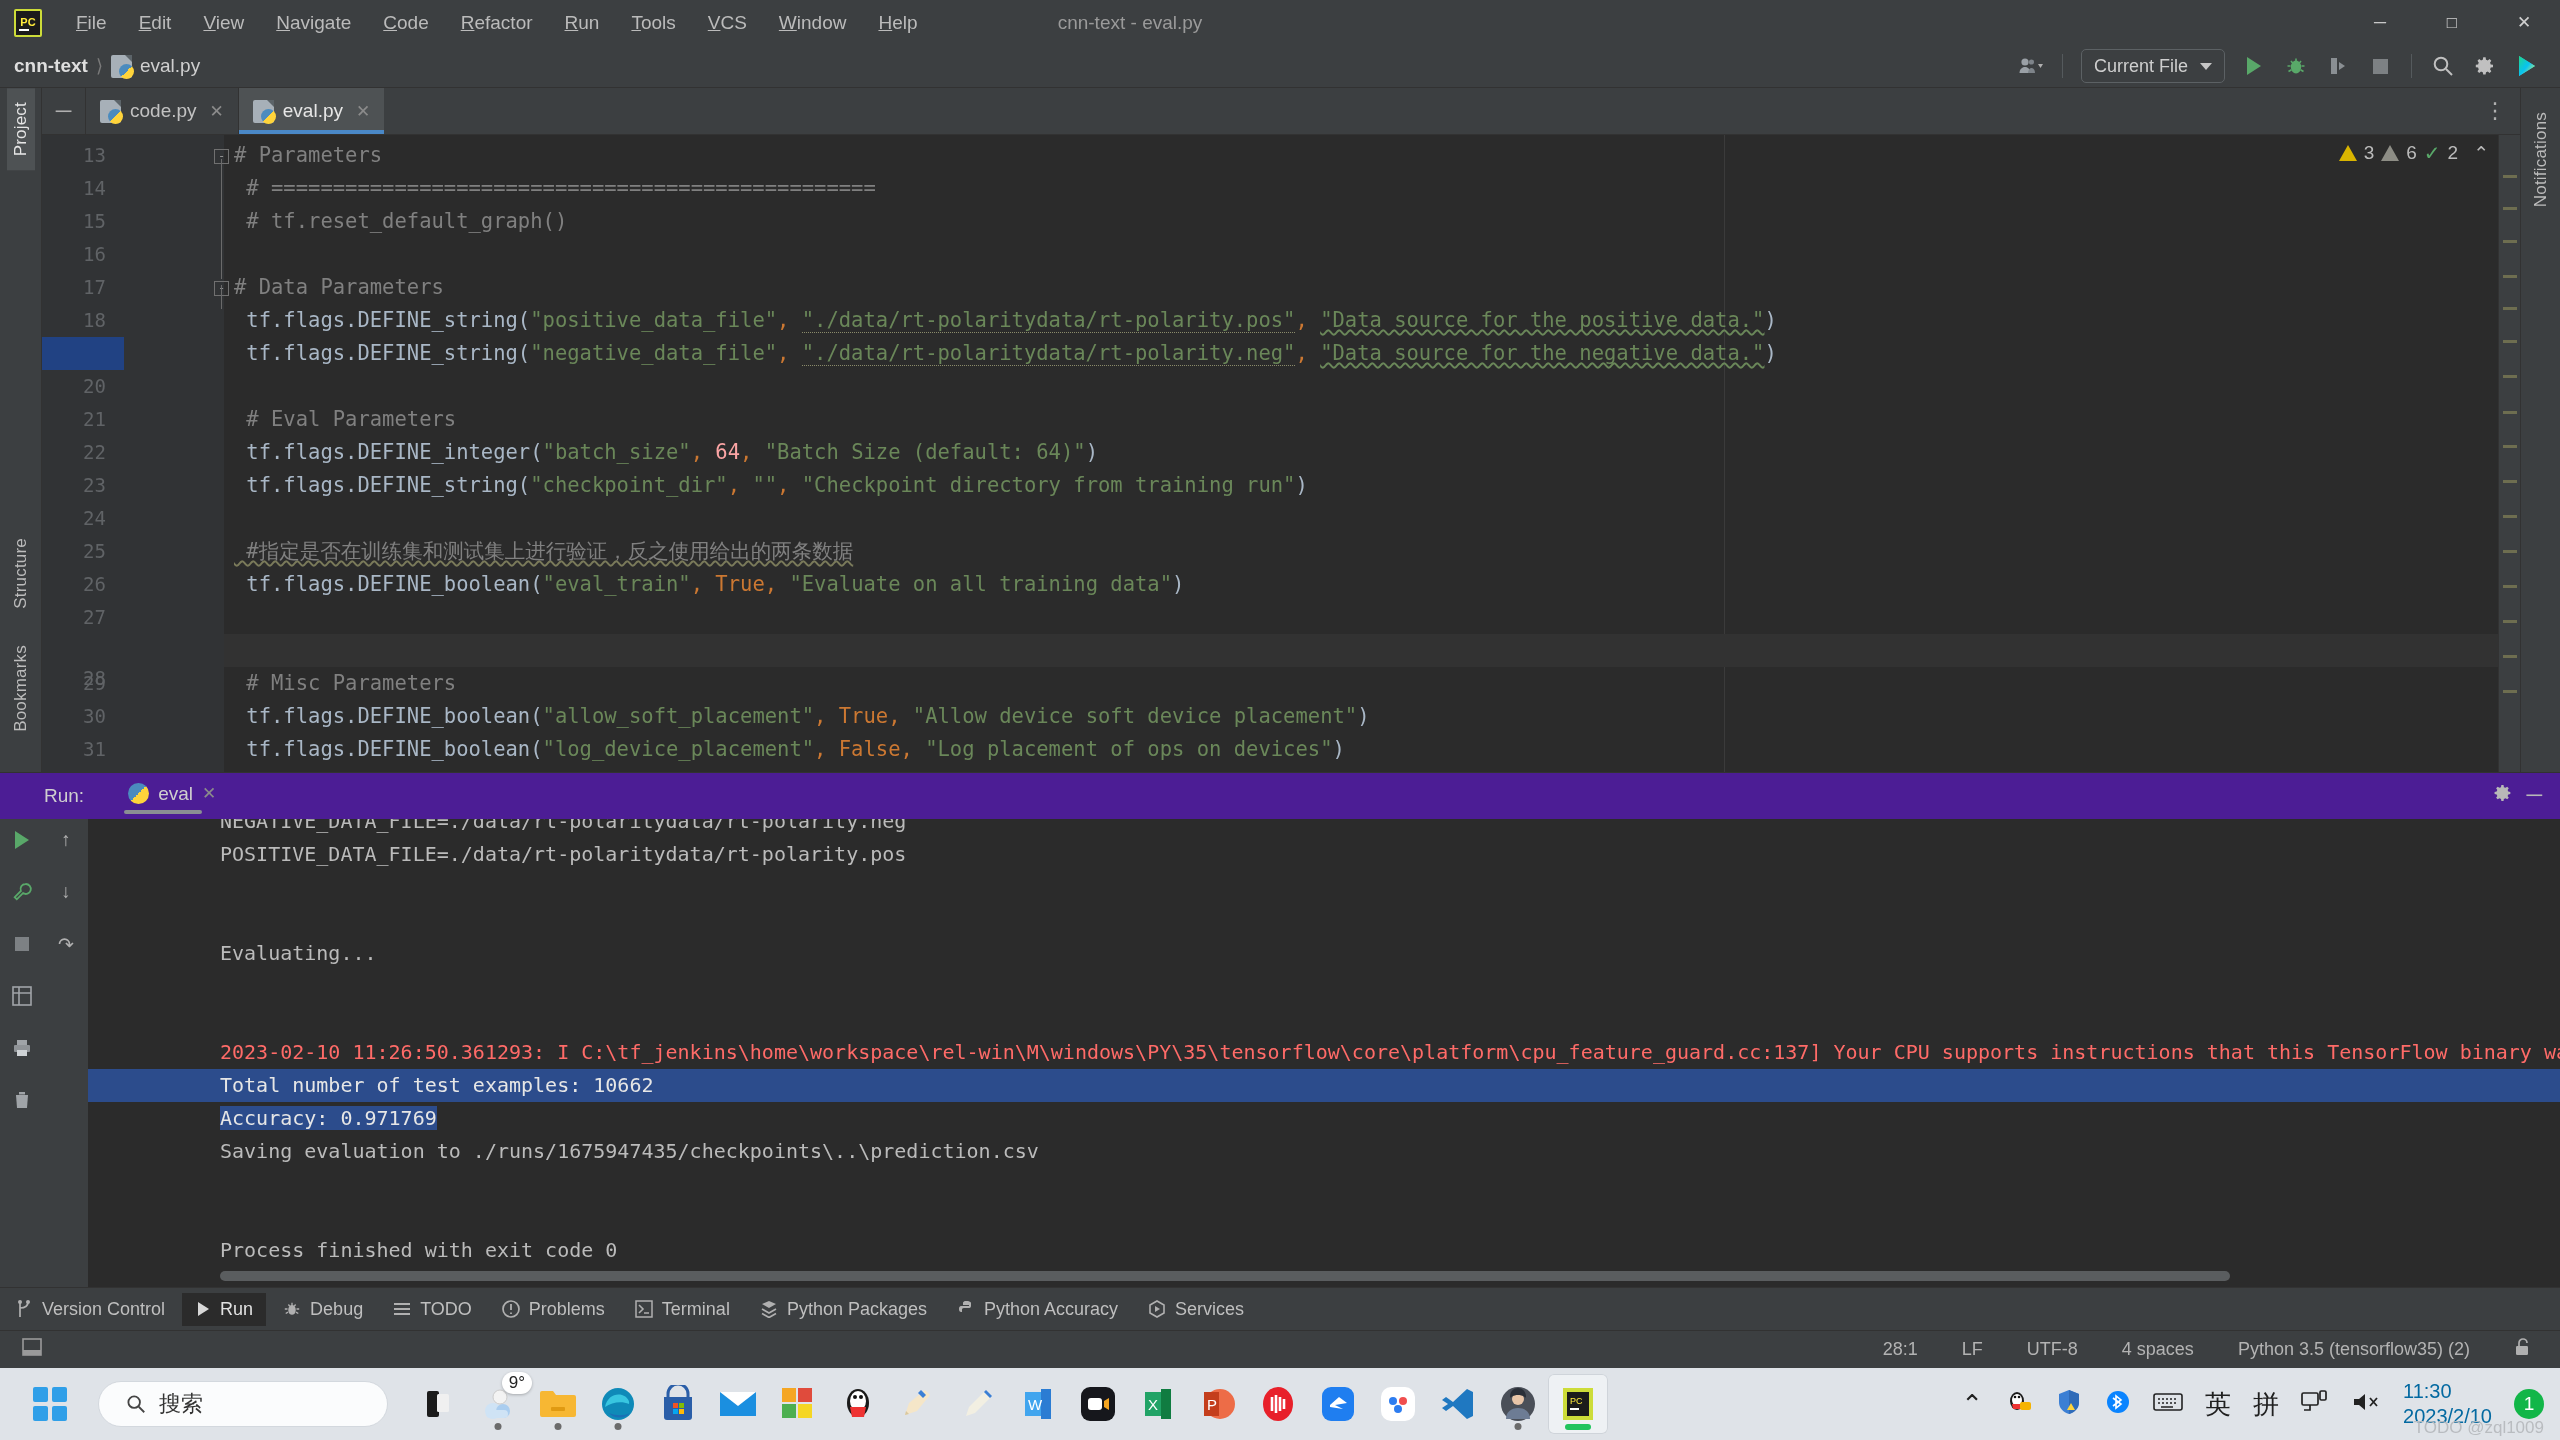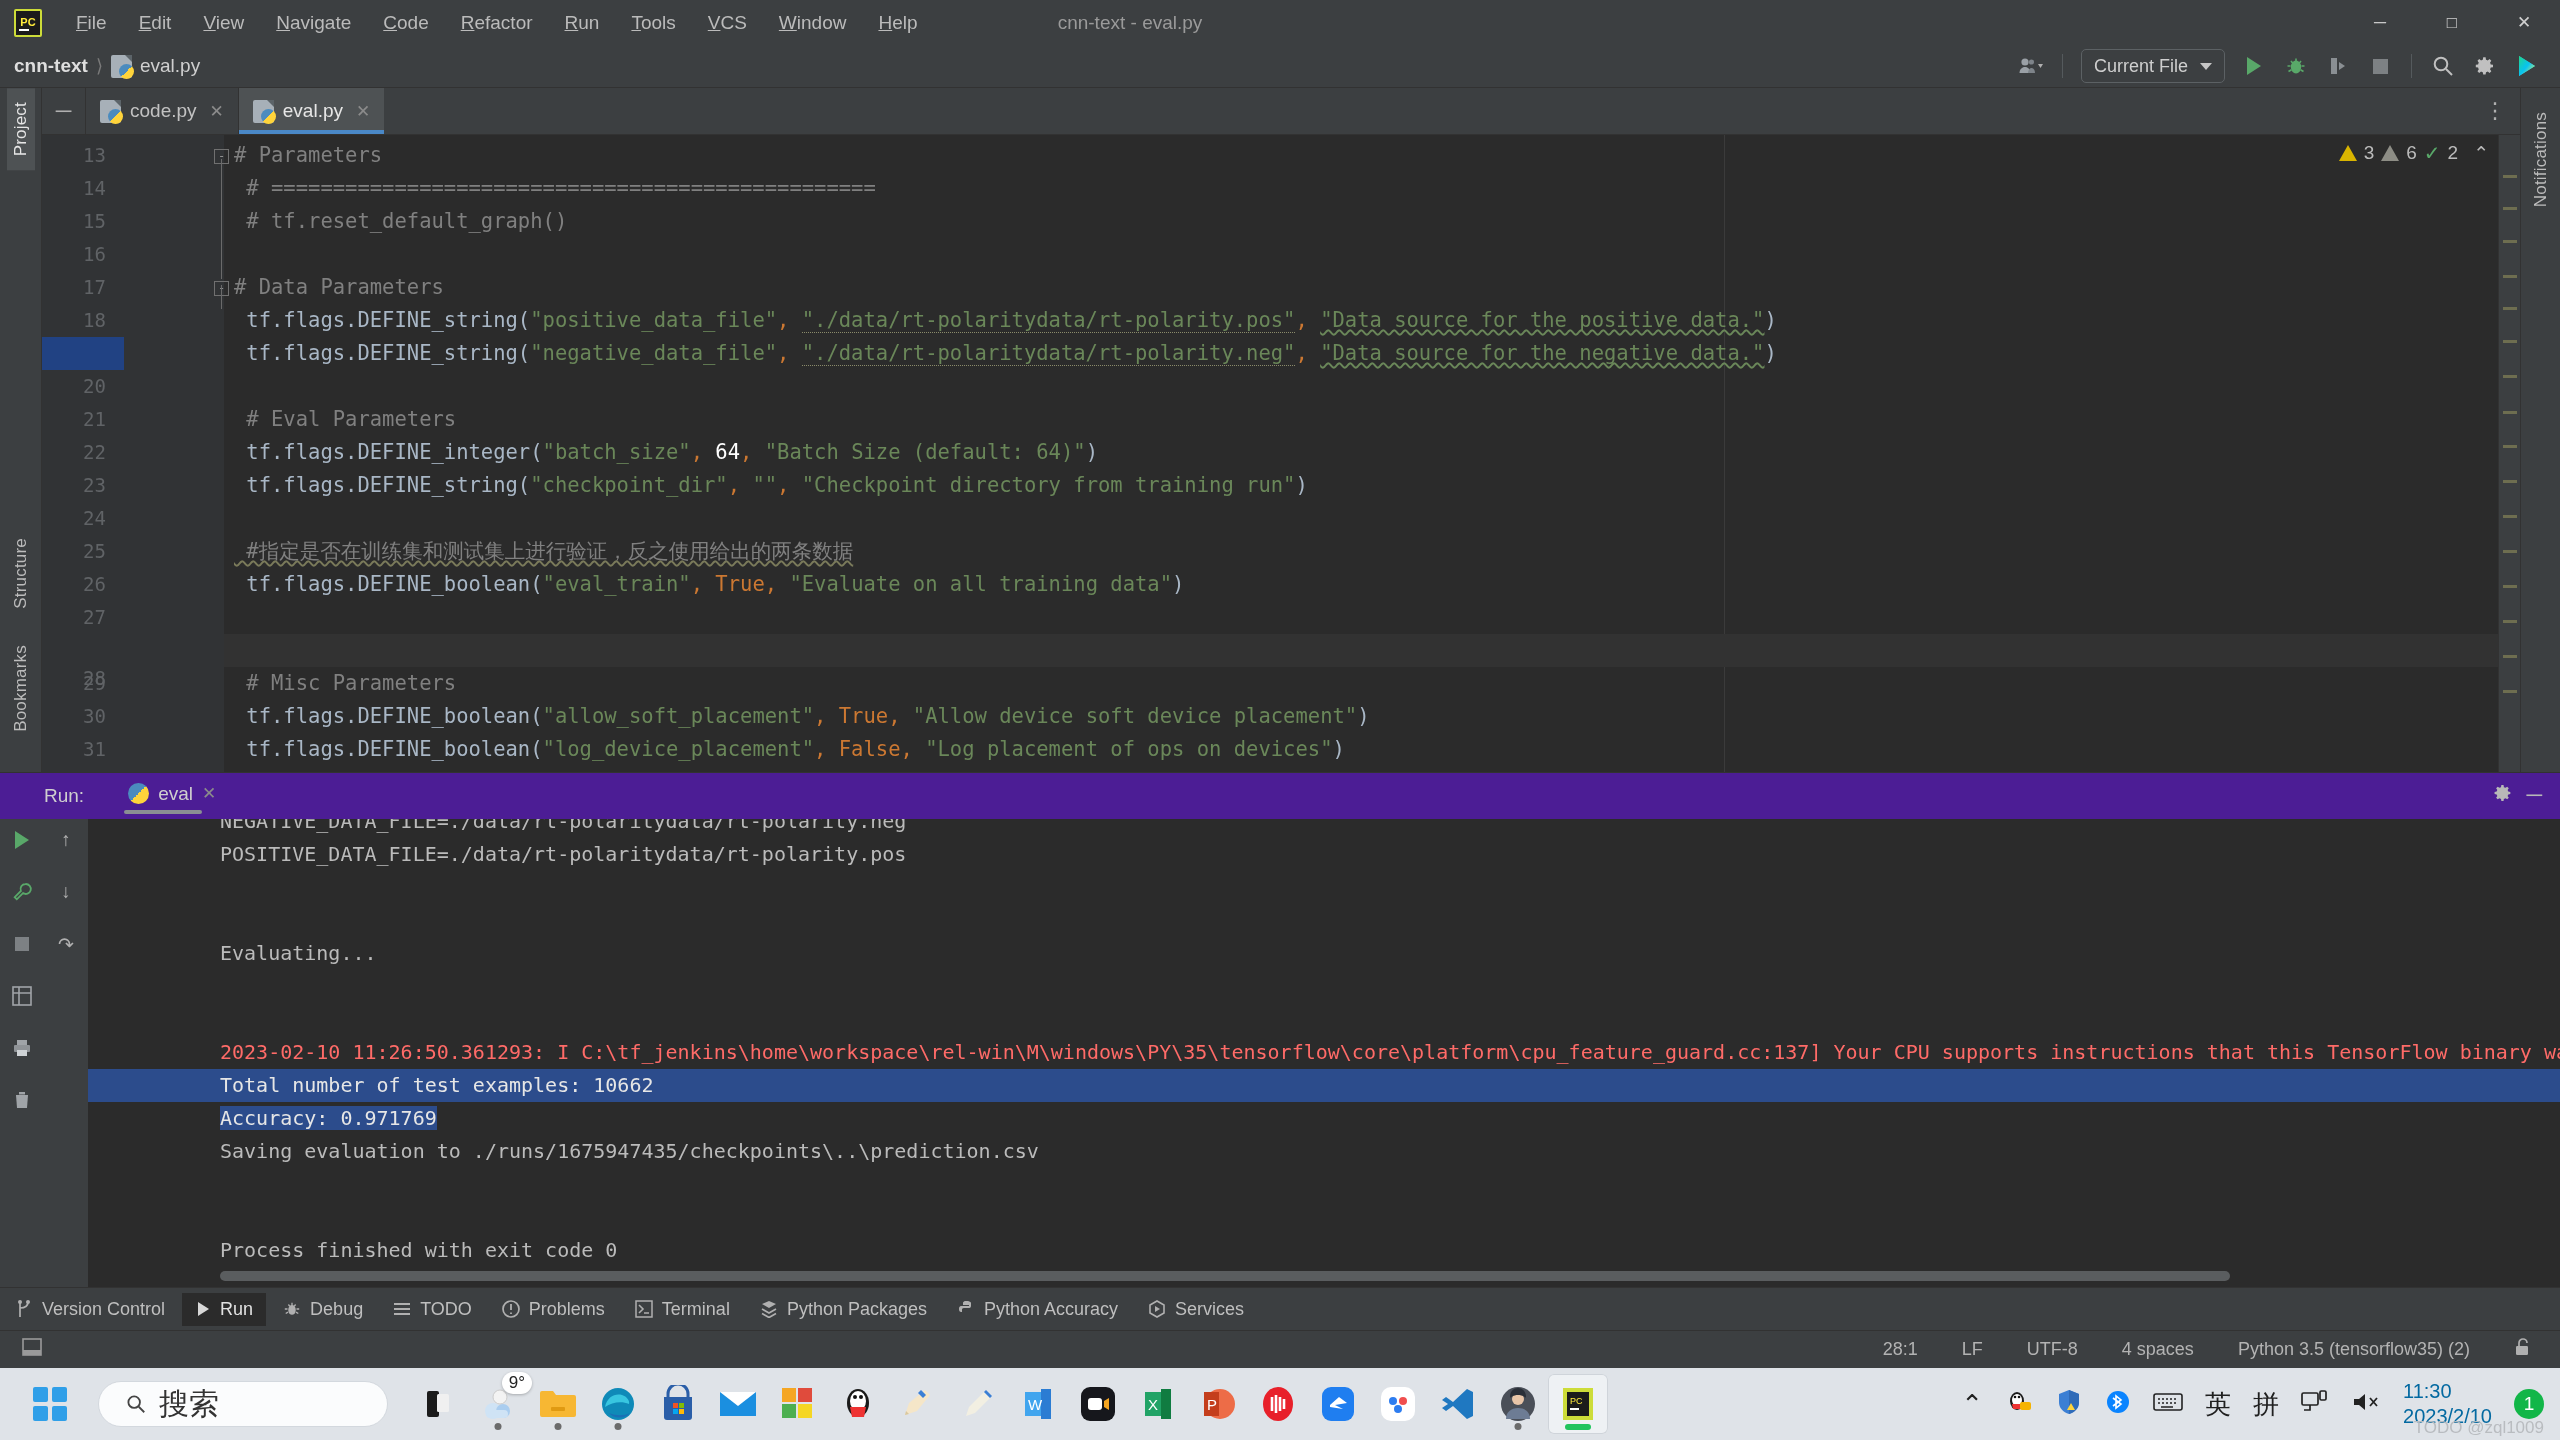--- a/index.html
+++ b/index.html
@@ -107,21 +107,21 @@
   }
   .code{
     flex:1 1 auto;position:relative;overflow:hidden;
     font-family:"DejaVu Sans Mono", monospace; font-size:20.5px; line-height:33px;
     color:#a9b7c6; padding-left:10px; white-space:pre;
   }
   .codeline{height:33px;white-space:pre;}
   .c-comment{color:#808080;}
   .c-kw{color:#cc7832;}
   .c-str{color:#6a8759;}
-  .c-num{color:#ffffff;}
+  .c-num{color:#fca5a5;}
   .c-id{color:#a9b7c6;}
   .wavy-warn{ text-decoration: underline wavy #6a8759; text-decoration-skip-ink:none;}
   .wavy-gray{ text-decoration: underline wavy #7a7a5a; text-decoration-skip-ink:none;}
   .typo{ border-bottom:1px dotted #8a8a6a; }
   .guide{position:absolute;top:0;bottom:0;width:1px;background:#3b3b3b;}
   .cursorline{position:absolute;left:0;right:0;height:33px;background:#323232;}
   .carethl{position:absolute;width:16px;height:33px;background:#214283;}
 
   .inspect{
     position:absolute;right:8px;top:6px;display:flex;align-items:center;gap:7px;color:#bbb;font-size:19px;
@@ -189,21 +189,21 @@
   }
   .tb-icons{display:flex;align-items:center;gap:0;margin-left:20px;}
   .tb-ico{
     width:60px;height:60px;display:flex;align-items:center;justify-content:center;position:relative;border-radius:6px;
   }
   .tb-ico .dot{position:absolute;bottom:4px;left:50%;transform:translateX(-50%);width:7px;height:7px;border-radius:50%;background:#6b6b6b;}
   .tb-ico.active{background:#eef1f4;box-shadow:0 0 0 1px #cfd4da inset;}
   .tb-ico.active .bar{position:absolute;bottom:4px;left:50%;transform:translateX(-50%);width:26px;height:6px;border-radius:3px;background:#21c45d;}
   .search-pill{
     height:46px;min-width:290px;background:#fbfcfd;border-radius:25px;display:flex;align-items:center;gap:12px;
-    padding:0 26px;margin-left:18px;color:#333;font-size:30px;border:1px solid #d3d8de;
+    padding:0 26px;margin-left:18px;color:#333;font-size:22px;border:1px solid #d3d8de;
   }
   .tb-right{margin-left:auto;display:flex;align-items:center;gap:22px;margin-right:16px;color:#202020;}
   .tb-right .gl{font-size:26px;line-height:1;}
   .clock{font-size:20px;line-height:1.25;color:#0369a1;}
   .badge1{width:30px;height:30px;border-radius:50%;background:#12b648;color:#fff;font-size:19px;display:flex;align-items:center;justify-content:center;}
   .wmk{position:absolute;right:16px;bottom:2px;color:#b9bcc0;font-size:17px;}
   .win-logo{display:grid;grid-template-columns:1fr 1fr;grid-template-rows:1fr 1fr;gap:4px;width:34px;height:34px;}
   .win-logo span{background:#2f9fe8;border-radius:2px;}
 </style>
 </head>

